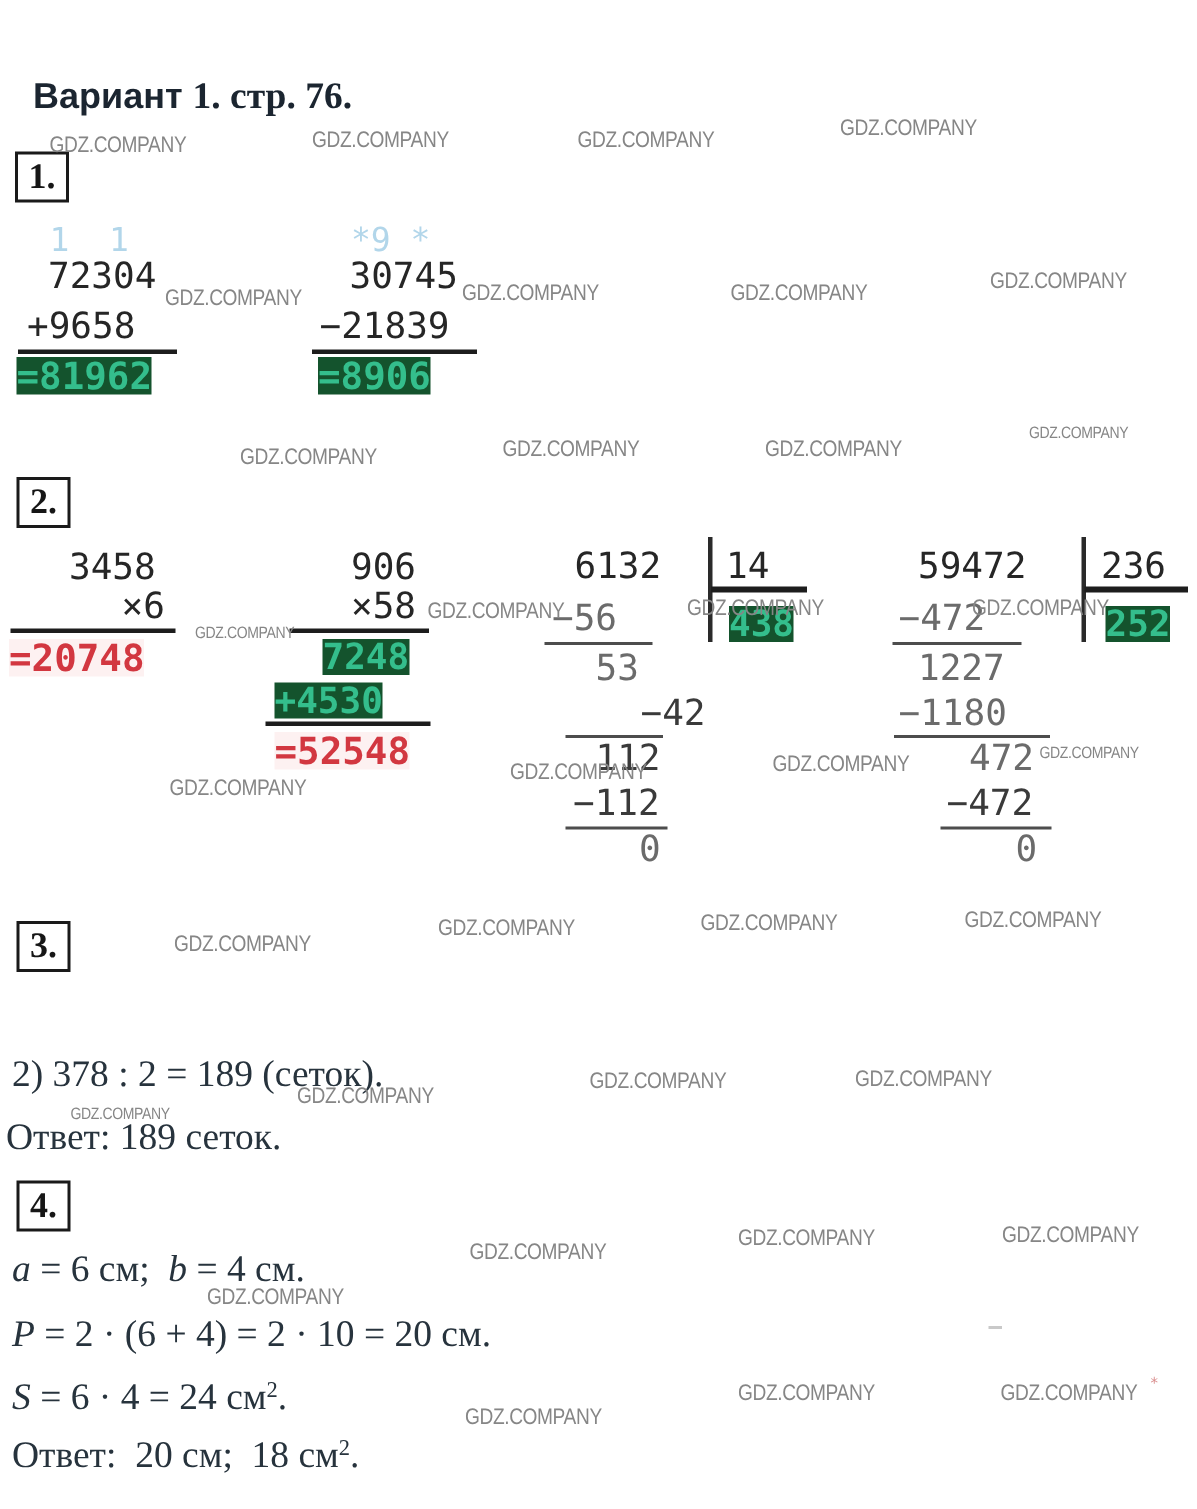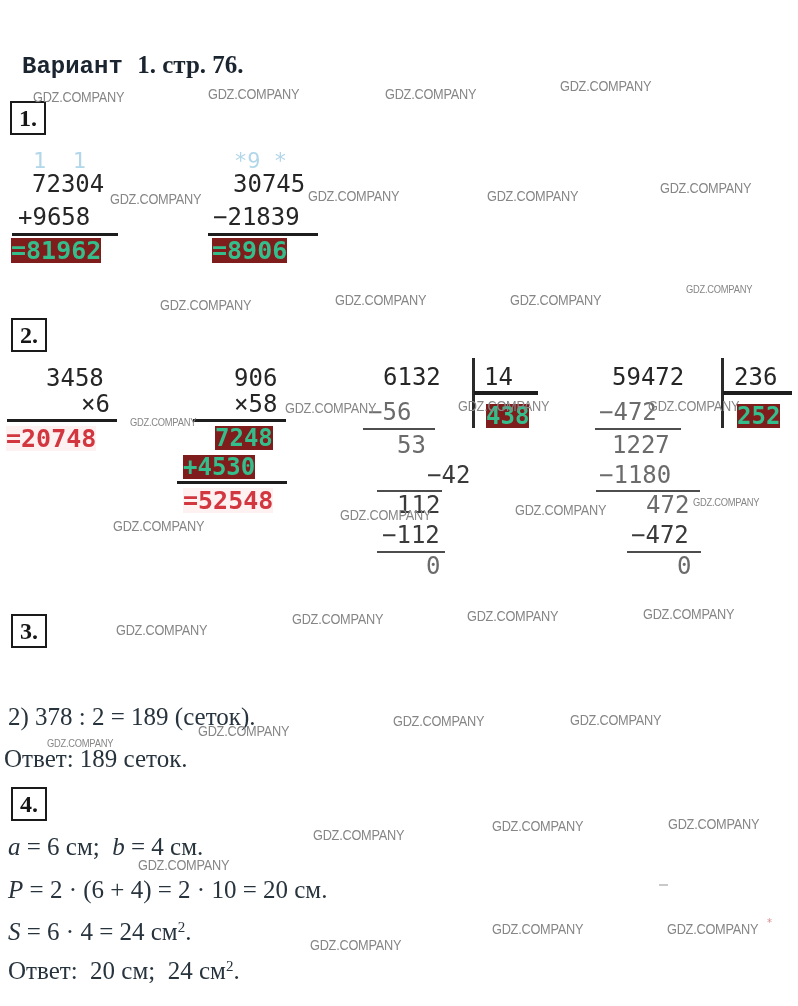--- a/index.html
+++ b/index.html
@@ -1,28 +1,28 @@
 <!DOCTYPE html>
 <html><head>
 <meta charset="utf-8">
 <style>
   html,body{margin:0;padding:0;background:#ffffff;}
   #page{position:relative;width:798px;height:1006px;background:#ffffff;overflow:hidden;
         font-family:"Liberation Sans",sans-serif;}
   .abs{position:absolute;}
   .title{font-family:"Liberation Sans",sans-serif;font-weight:bold;font-size:24px;color:#1b2530;white-space:pre;}
-  .subtitle-sans{font-family:Liberation Mono, monospace;font-weight:bold;font-size:24px;color:#1b2530;white-space:pre;}
+  .subtitle-sans{font-family:Liberation Sans, sans-serif;font-weight:bold;font-size:24px;color:#1b2530;white-space:pre;}
   .subtitle-serif{font-family:"Liberation Serif",serif;font-weight:bold;font-size:25px;color:#1b2530;white-space:pre;}
   .numbox{border:2px solid #1a1a1a;width:32px;height:30px;display:flex;align-items:center;justify-content:center;
           font-family:"Liberation Serif",serif;font-weight:bold;font-size:24px;color:#161616;background:#fff;}
   .mono{font-family:"DejaVu Sans Mono",monospace;font-size:24px;line-height:1;color:#262626;white-space:pre;}
   .sm{font-size:22px;}
   .bold{font-weight:bold;}
   .lg{font-size:25px;font-weight:bold;}
-  .grn{color:#34be8c;background:#7f1d1d;}
+  .grn{color:#34be8c;background:#14532d;}
   .red{color:#d23740;background:#fdf1f1;}
   .lblue{color:#b2d6ea;}
   .gray{color:#6b6b6b;}
   .dark2{color:#3a3a3a;}
   .rule{background:#1d1d1d;height:3px;}
   .steprule{background:#4d4d4d;height:2px;}
   .vbar{width:2.5px;background:#2a2a2a;}
   .serifline{font-family:"Liberation Serif",serif;font-size:25px;line-height:1.2;color:#27333d;white-space:pre;}
   .it{font-style:italic;}
   .sup{font-size:15px;vertical-align:8px;}
@@ -101,21 +101,21 @@
 
   <div class="abs serifline" style="left:8px;top:702px;">2) 378 : 2 = 189 (сеток).</div>
   <div class="abs serifline" style="left:4px;top:744px;">Ответ: 189 сеток.</div>
 
   <div class="abs serifline" style="left:8px;top:832px;"><span class="it">a</span><span> = 6 см;  </span><span class="it">b</span><span> = 4 см.</span></div>
 
   <div class="abs serifline" style="left:8px;top:875px;"><span class="it">P</span><span> = 2 · (6 + 4) = 2 · 10 = 20 см.</span></div>
 
   <div class="abs serifline" style="left:8px;top:917px;text-align:center;"><span class="it">S</span><span> = 6 · 4 = 24 см</span><span class="sup">2</span><span>.</span></div>
 
-  <div class="abs serifline" style="left:8px;top:956px;"><span>Ответ:  20 см;  24 см</span><span class="sup">2</span><span>.</span></div>
+  <div class="abs serifline" style="left:8px;top:956px;"><span>Ответ:  20 см;  18 см</span><span class="sup">2</span><span>.</span></div>
 
   <div class="abs dash" style="left:659px;top:884px;"></div>
   <div class="abs redmark" style="left:767px;top:917px;">*</div>
 
 <span class="wm" style="left: 33px; top: 88px;">GDZ.COMPANY</span>
     <span class="wm" style="left: 208px; top: 85px;">GDZ.COMPANY</span>
     <span class="wm" style="left: 385px; top: 85px;">GDZ.COMPANY</span>
     <span class="wm" style="left: 560px; top: 77px;">GDZ.COMPANY</span>
     <span class="wm" style="left: 110px; top: 190px;">GDZ.COMPANY</span>
     <span class="wm" style="left: 308px; top: 187px;">GDZ.COMPANY</span>

